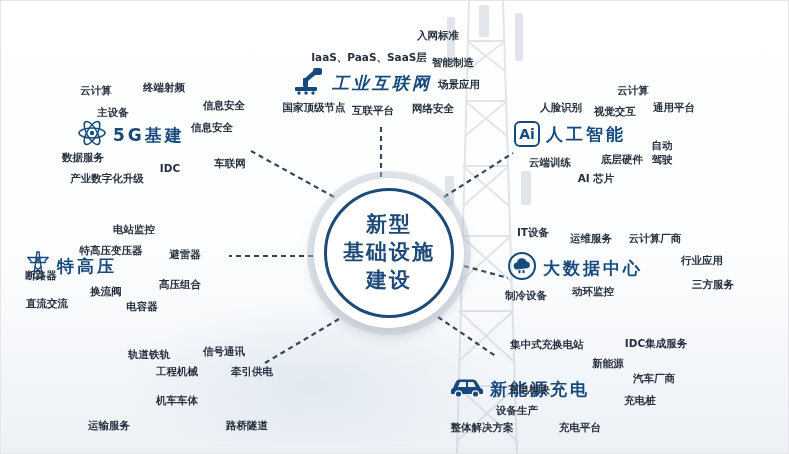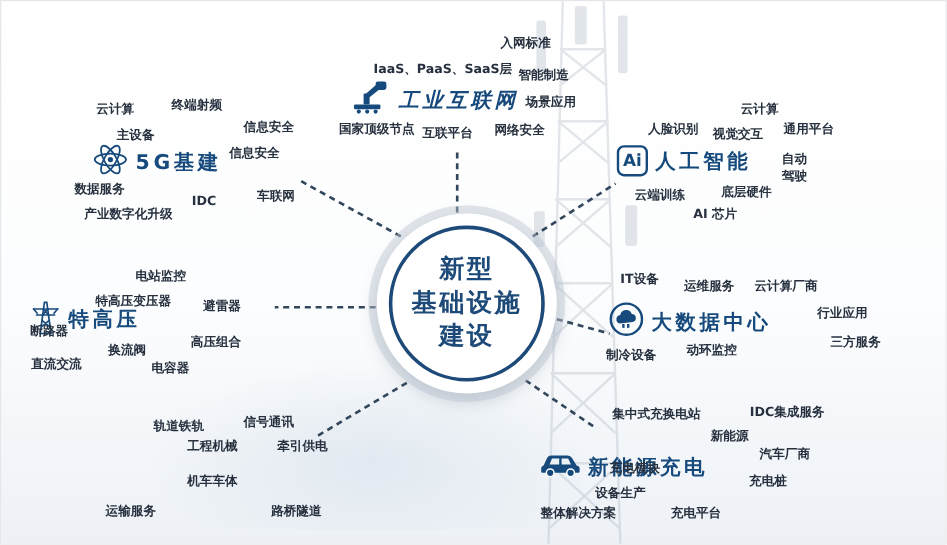--- a/index.html
+++ b/index.html
@@ -42,21 +42,21 @@
   .ai-box {
     width:26px; height:26px; border:2px solid #174a7c; border-radius:6px; background:#fff;
     color:#174a7c; font-weight:bold; font-size:14px;
     display:flex; align-items:center; justify-content:center;
   }
 
   .kw {
     position:absolute; transform:translateX(-50%); z-index:4;
     white-space:nowrap; font-size:10.5px; font-weight:bold; color:#26303e;
   }
-  .kw.wrap2 { white-space:normal; width:26px; line-height:1.3; text-align:center; }
+  .kw.wrap2 { white-space:normal; width:26px; line-height:1.3; text-align:center;margin-top:12px; }
 </style>
 </head>
 <body>
 
 <div class="canvas">
 
   <svg class="bg-tower" width="789" height="454" viewBox="0 0 789 454">
     <g stroke="#9aa7b4" stroke-width="2" opacity="0.28" fill="none">
       <path d="M468 0 L456 454 M502 0 L516 454"></path>
       <path d="M466 40 L504 70 M504 40 L466 70 M464 100 L506 135 M506 100 L464 135 M462 165 L508 205 M508 165 L462 205 M460 235 L510 280 M510 235 L460 280 M458 310 L512 360 M512 310 L458 360 M456 385 L516 440 M516 385 L456 440"></path>

